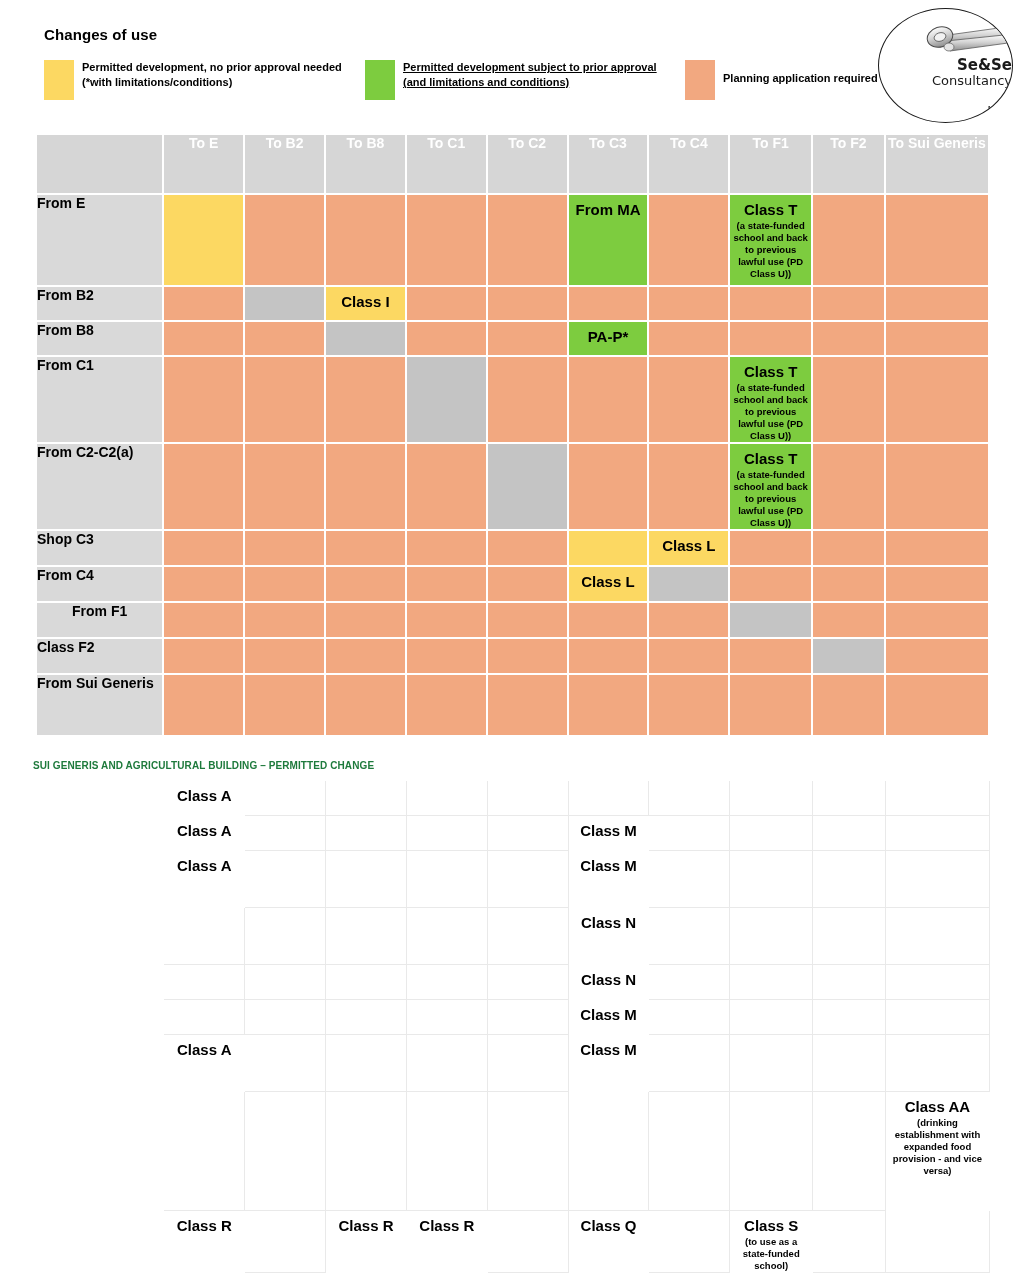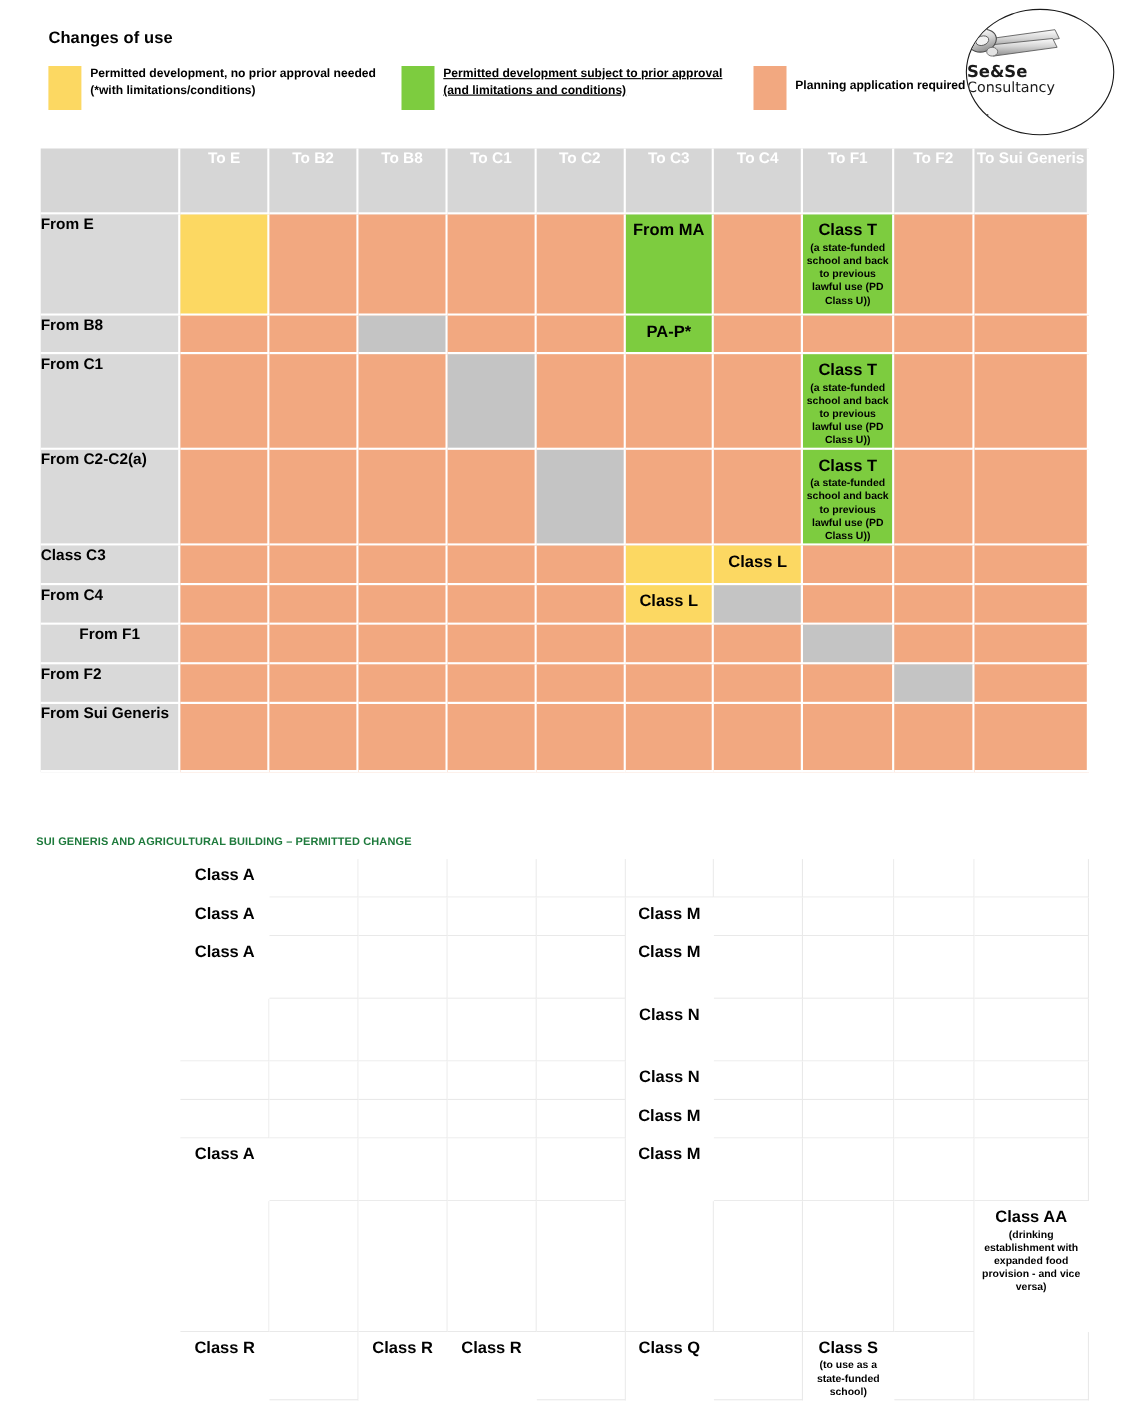--- a/index.html
+++ b/index.html
@@ -23,21 +23,21 @@
   #legend-1{left:44px;width:330px;}
   #legend-2{left:365px;width:330px;text-decoration:underline;}
   #legend-3{left:685px;width:300px;}
   #legend-1 .legend-text{width:275px;}
   #legend-2 .legend-text{width:275px;}
   #legend-3 .legend-text{width:220px;padding-top:11px;}
 
   
   #logo{position:absolute;left:878px;top:8px;width:133px;height:113px;
         border:1.6px solid #1a1a1a;border-radius:50%;
-        display:flex;flex-direction:column;align-items:flex-start;justify-content:flex-start;
+        display:flex;flex-direction:column;align-items:flex-end;justify-content:flex-start;
         background:#fff;overflow:hidden;}
   #logo-mark{margin-top:14px;width:86px;height:34px;position:relative;}
   #logo-l1{font-size:15px;font-weight:bold;line-height:15px;margin-top:1px;color:#1a1a1a;font-family:"DejaVu Sans",sans-serif;}
   #logo-l2{font-size:13px;line-height:15px;color:#1a1a1a;font-family:"DejaVu Sans",sans-serif;}
   #logo-l3{font-size:13px;line-height:13px;color:#1a1a1a;font-family:"DejaVu Sans",sans-serif;margin-top:16px;}
 
   
   #matrix{position:absolute;left:37px;top:135px;width:953px;border-collapse:separate;border-spacing:0;table-layout:fixed;}
   #matrix td{vertical-align:top;padding:0;border-right:2px solid #ffffff;border-bottom:2px solid #ffffff;}
   .mhead{background:#d6d6d6;color:#ffffff;font-size:14px;font-weight:bold;text-align:center;padding-top:8px;}
@@ -143,20 +143,35 @@
         </td>
         <td class="cell c-orange"></td>
         <td class="cell c-green">
           <div class="ctxt">Class T</div>
           <div class="csub">(a state-funded school and  back to previous lawful use (PD Class U))</div>
         </td>
         <td class="cell c-orange"></td>
         <td class="cell c-orange"></td>
       </tr>
       <tr>
+        <td class="rowlab" style="height: 33px;">From B2</td>
+        <td class="cell c-orange"></td>
+        <td class="cell c-grey"></td>
+        <td class="cell c-yellow">
+          <div class="ctxt">Class I</div>
+        </td>
+        <td class="cell c-orange"></td>
+        <td class="cell c-orange"></td>
+        <td class="cell c-orange"></td>
+        <td class="cell c-orange"></td>
+        <td class="cell c-orange"></td>
+        <td class="cell c-orange"></td>
+        <td class="cell c-orange"></td>
+      </tr>
+      <tr>
         <td class="rowlab" style="height: 33px;">From B8</td>
         <td class="cell c-orange"></td>
         <td class="cell c-orange"></td>
         <td class="cell c-grey"></td>
         <td class="cell c-orange"></td>
         <td class="cell c-orange"></td>
         <td class="cell c-green">
           <div class="ctxt">PA-P*</div>
         </td>
         <td class="cell c-orange"></td>
@@ -190,21 +205,21 @@
         <td class="cell c-orange"></td>
         <td class="cell c-orange"></td>
         <td class="cell c-green">
           <div class="ctxt">Class T</div>
           <div class="csub">(a state-funded school and  back to previous lawful use (PD Class U))</div>
         </td>
         <td class="cell c-orange"></td>
         <td class="cell c-orange"></td>
       </tr>
       <tr>
-        <td class="rowlab" style="height: 34px;">Class C3</td>
+        <td class="rowlab" style="height: 34px;">Shop C3</td>
         <td class="cell c-orange"></td>
         <td class="cell c-orange"></td>
         <td class="cell c-orange"></td>
         <td class="cell c-orange"></td>
         <td class="cell c-orange"></td>
         <td class="cell c-yellow"></td>
         <td class="cell c-yellow">
           <div class="ctxt">Class L</div>
         </td>
         <td class="cell c-orange"></td>
@@ -233,21 +248,21 @@
         <td class="cell c-orange"></td>
         <td class="cell c-orange"></td>
         <td class="cell c-orange"></td>
         <td class="cell c-orange"></td>
         <td class="cell c-orange"></td>
         <td class="cell c-grey"></td>
         <td class="cell c-orange"></td>
         <td class="cell c-orange"></td>
       </tr>
       <tr>
-        <td class="rowlab" style="height: 34px;">From F2</td>
+        <td class="rowlab" style="height: 34px;">Class F2</td>
         <td class="cell c-orange"></td>
         <td class="cell c-orange"></td>
         <td class="cell c-orange"></td>
         <td class="cell c-orange"></td>
         <td class="cell c-orange"></td>
         <td class="cell c-orange"></td>
         <td class="cell c-orange"></td>
         <td class="cell c-orange"></td>
         <td class="cell c-grey"></td>
         <td class="cell c-orange"></td>

